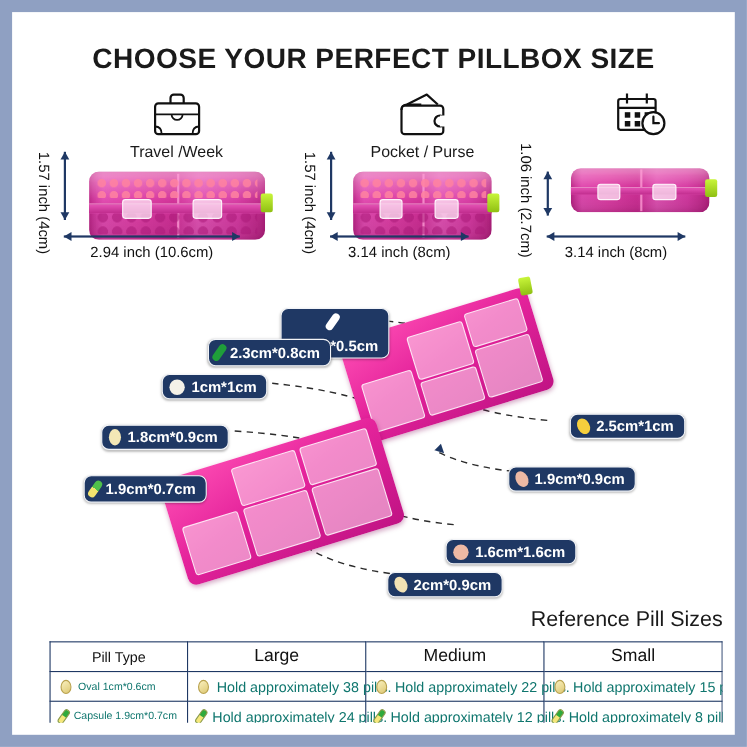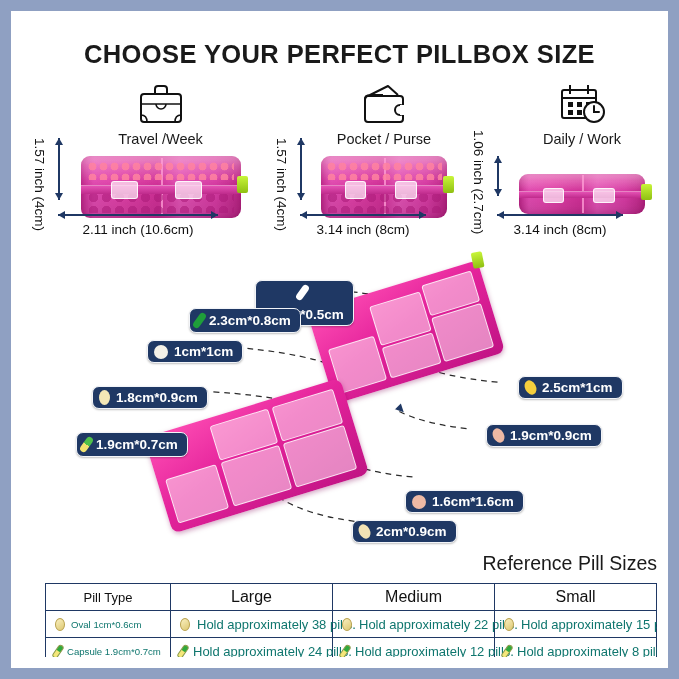--- a/index.html
+++ b/index.html
@@ -246,21 +246,21 @@
         </div>
         <div class="clip" style="right:-7px; top:20px;"></div>
       </div>
       <div class="dim-v" style="left:-6px; top:66px; height:62px;">
         <div class="line"></div>
       </div>
       <div class="dim-v-text" style="left:-26px; top:66px; height:62px;">1.57 inch (4cm)</div>
       <div class="dim-h" style="left:0; top:136px; width:160px;">
         <div class="line"></div>
       </div>
-      <div class="dim-h-text" style="left:-12px; top:150px; width:184px;">2.11 inch (10.6cm)</div>
+      <div class="dim-h-text" style="left:-12px; top:150px; width:184px;">2.94 inch (10.6cm)</div>
     </div>
 
     <div class="variant" style="left:278px; width:168px;">
       <div class="v-icon">
         <svg width="50" height="46" viewBox="0 0 50 46">
           <rect x="6" y="16" width="38" height="26" rx="3" fill="none" stroke="#111" stroke-width="2"></rect>
           <path d="M6 20c0-3 2-5 5-5h13" fill="none" stroke="#111" stroke-width="2"></path>
           <path d="M11 15l18-9 10 9" fill="none" stroke="#111" stroke-width="2" stroke-linejoin="round"></path>
           <circle cx="41" cy="30" r="5" fill="none" stroke="#111" stroke-width="2"></circle>
           <rect x="41" y="25" width="7" height="10" fill="#fff"></rect>
@@ -296,21 +296,20 @@
           <path d="M13 5v9M31 5v9M5 18h34" stroke="#111" stroke-width="2"></path>
           <rect x="11" y="22" width="5" height="5" fill="#111"></rect>
           <rect x="20" y="22" width="5" height="5" fill="#111"></rect>
           <rect x="29" y="22" width="5" height="5" fill="#111"></rect>
           <rect x="11" y="30" width="5" height="5" fill="#111"></rect>
           <rect x="20" y="30" width="5" height="5" fill="#111"></rect>
           <circle cx="37" cy="32" r="10" fill="#fff" stroke="#111" stroke-width="2"></circle>
           <path d="M37 26v6h5" fill="none" stroke="#111" stroke-width="2" stroke-linecap="round"></path>
         </svg>
       </div>
-      <div class="v-label">Daily / Work</div>
       <div class="box-wrap" style="width:126px; height:66px; margin-top:27px;">
         <div class="pillbox" style="position:absolute; left:0; top:0; width:126px; height:40px;">
           <div class="lid"></div>
               <div class="divider"></div>
           <div class="belt" style="top:42%; height:18%;"></div>
           <div class="latch l" style="top:34%; height:38%;"></div>
           <div class="latch r" style="top:34%; height:38%;"></div>
         </div>
         <div class="clip" style="right:-7px; top:10px; height:16px;"></div>
       </div>
@@ -400,21 +399,21 @@
       <span class="pill-ico caps" style="background:linear-gradient(180deg,#4fc04a 0 50%,#f2e36e 50% 100%);"></span>
       <span>1.9cm*0.7cm</span>
     </div>
 
 
     <div class="callout" style="left:496px; top:104px;">
       <span class="pill-ico oval" style="background:#f5cf3d; transform:rotate(-28deg);"></span>
       <span>2.5cm*1cm</span>
     </div>
 
-    <div class="callout" style="left:464px; top:152px;text-align:right;">
+    <div class="callout" style="left:440px; top:152px;text-align:right;">
       <span class="pill-ico oval" style="background:#eeb9a4; transform:rotate(-28deg);"></span>
       <span>1.9cm*0.9cm</span>
     </div>
 
     <div class="callout" style="left:383px; top:202px;margin-top:16px;">
       <span class="pill-ico round" style="background:#eeb9a4;"></span>
       <span>1.6cm*1.6cm</span>
     </div>
 
     <div class="callout" style="left:330px; top:248px;">

